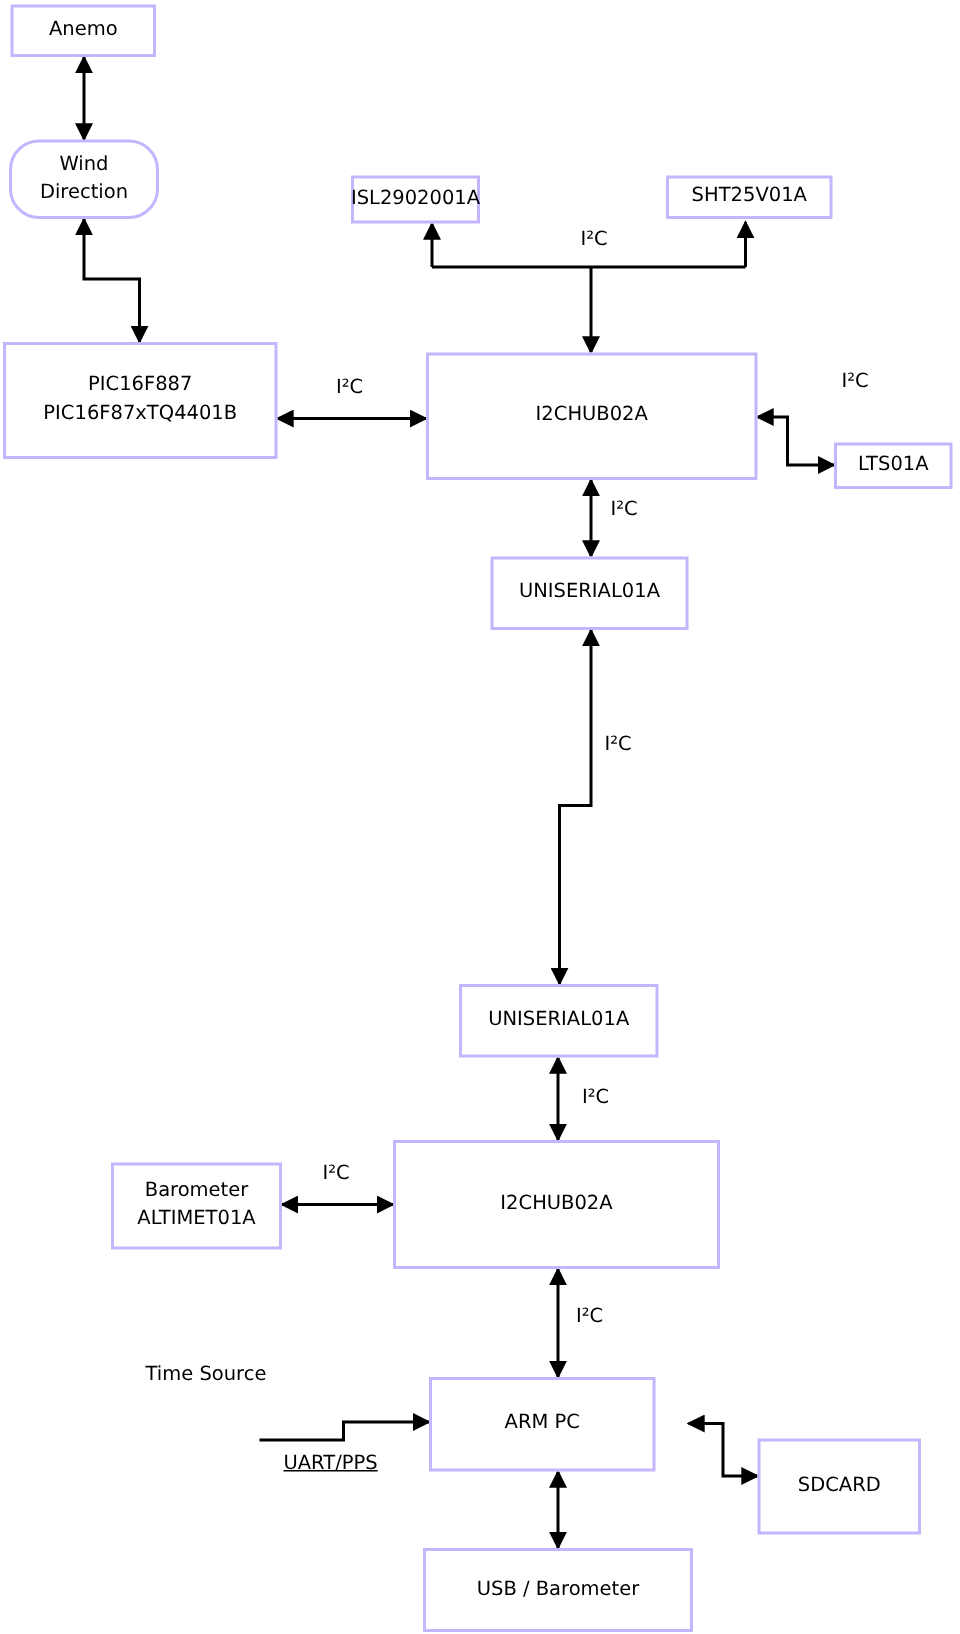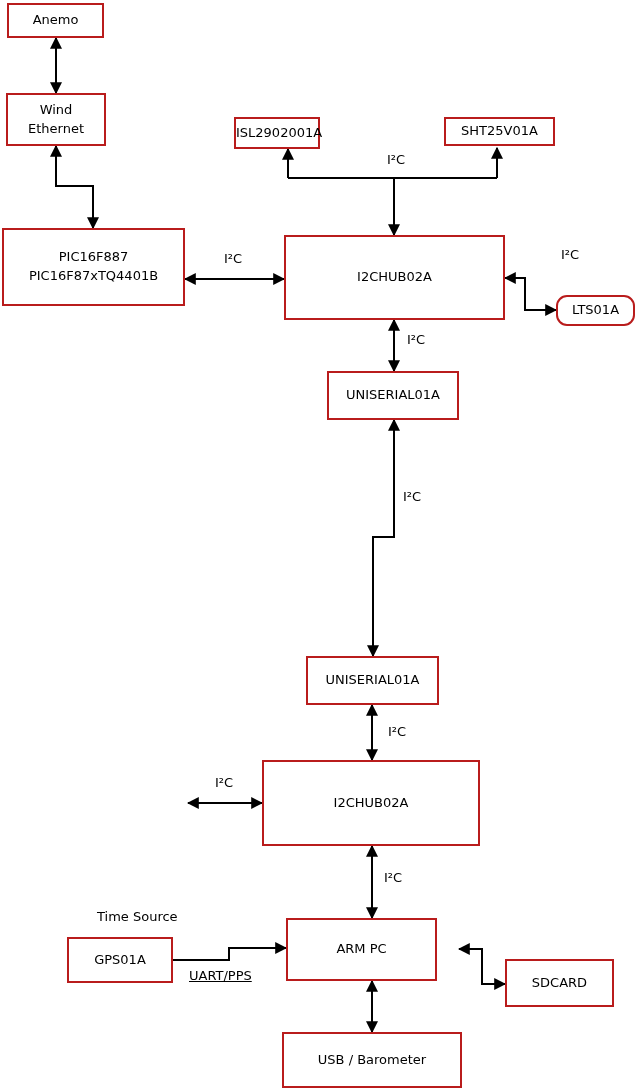--- a/index.html
+++ b/index.html
@@ -19,23 +19,24 @@
   }
   .wire {
     stroke: #000000;
     stroke-width: 2;
     fill: none;
   }
   .node {
     position: absolute;
     box-sizing: border-box;
     background: #ffffff;
-    border: 2px solid #b91c1c;
+    border: 2px solid #c4b5fd;
     display: flex;
     flex-direction: column;
+    align-items: center;
     justify-content: center;
     text-align: center;
     font-size: 13px;
     line-height: 1.45;
     white-space: nowrap;
   }
   .edge-label {
     position: absolute;
     font-size: 13px;
     line-height: 1.2;
@@ -82,68 +83,69 @@
 
     <path class="wire" d="M459,949 L482,949 L482,984 L505,984" marker-start="url(#arr)" marker-end="url(#arr)"></path>
 
     <path class="wire" d="M372,981 L372,1032" marker-start="url(#arr)" marker-end="url(#arr)"></path>
   </svg>
 
   <div class="node" style="left:7px; top:3px; width:97px; height:35px;">
     <span>Anemo</span>
   </div>
 
-  <div class="node" style="left:6px; top:93px; width:100px; height:53px;">
+  <div class="node" style="left:6px; top:93px; width:100px; height:53px;border-radius:20px;">
     <span>Wind</span>
-    <span>Ethernet</span>
+    <span>Direction</span>
   </div>
 
   <div class="node" style="left:2px; top:228px; width:183px; height:78px;">
     <span>PIC16F887</span>
     <span>PIC16F87xTQ4401B</span>
   </div>
 
   <div class="node" style="left:234px; top:117px; width:86px; height:32px;">
     <span>ISL2902001A</span>
   </div>
 
   <div class="node" style="left:444px; top:117px; width:111px; height:29px;">
     <span>SHT25V01A</span>
   </div>
 
   <div class="node" style="left:284px; top:235px; width:221px; height:85px;">
     <span>I2CHUB02A</span>
   </div>
 
-  <div class="node" style="left:556px; top:295px; width:79px; height:31px;border-radius:11px;">
+  <div class="node" style="left:556px; top:295px; width:79px; height:31px;">
     <span>LTS01A</span>
   </div>
 
   <div class="node" style="left:327px; top:371px; width:132px; height:49px;">
     <span>UNISERIAL01A</span>
   </div>
 
   <div class="node" style="left:306px; top:656px; width:133px; height:49px;">
     <span>UNISERIAL01A</span>
   </div>
 
   <div class="node" style="left:262px; top:760px; width:218px; height:86px;">
     <span>I2CHUB02A</span>
   </div>
 
+  <div class="node" style="left:74px; top:775px; width:114px; height:58px;">
+    <span>Barometer</span>
+    <span>ALTIMET01A</span>
+  </div>
 
-  <div class="node" style="left:67px; top:937px; width:106px; height:46px;">
-    <span>GPS01A</span>
-  </div>
 
   <div class="node" style="left:286px; top:918px; width:151px; height:63px;">
     <span>ARM PC</span>
   </div>
 
-  <div class="node" style="left:505px; top:959px; width:109px; height:48px;">
+  <div class="node" style="left:505px; top:959px; width:109px; height:64px;">
     <span>SDCARD</span>
   </div>
 
   <div class="node" style="left:282px; top:1032px; width:180px; height:56px;">
     <span>USB / Barometer</span>
   </div>
 
   <div class="edge-label" style="left:387px; top:152px;">I²C</div>
 
   <div class="edge-label" style="left:224px; top:251px;">I²C</div>

